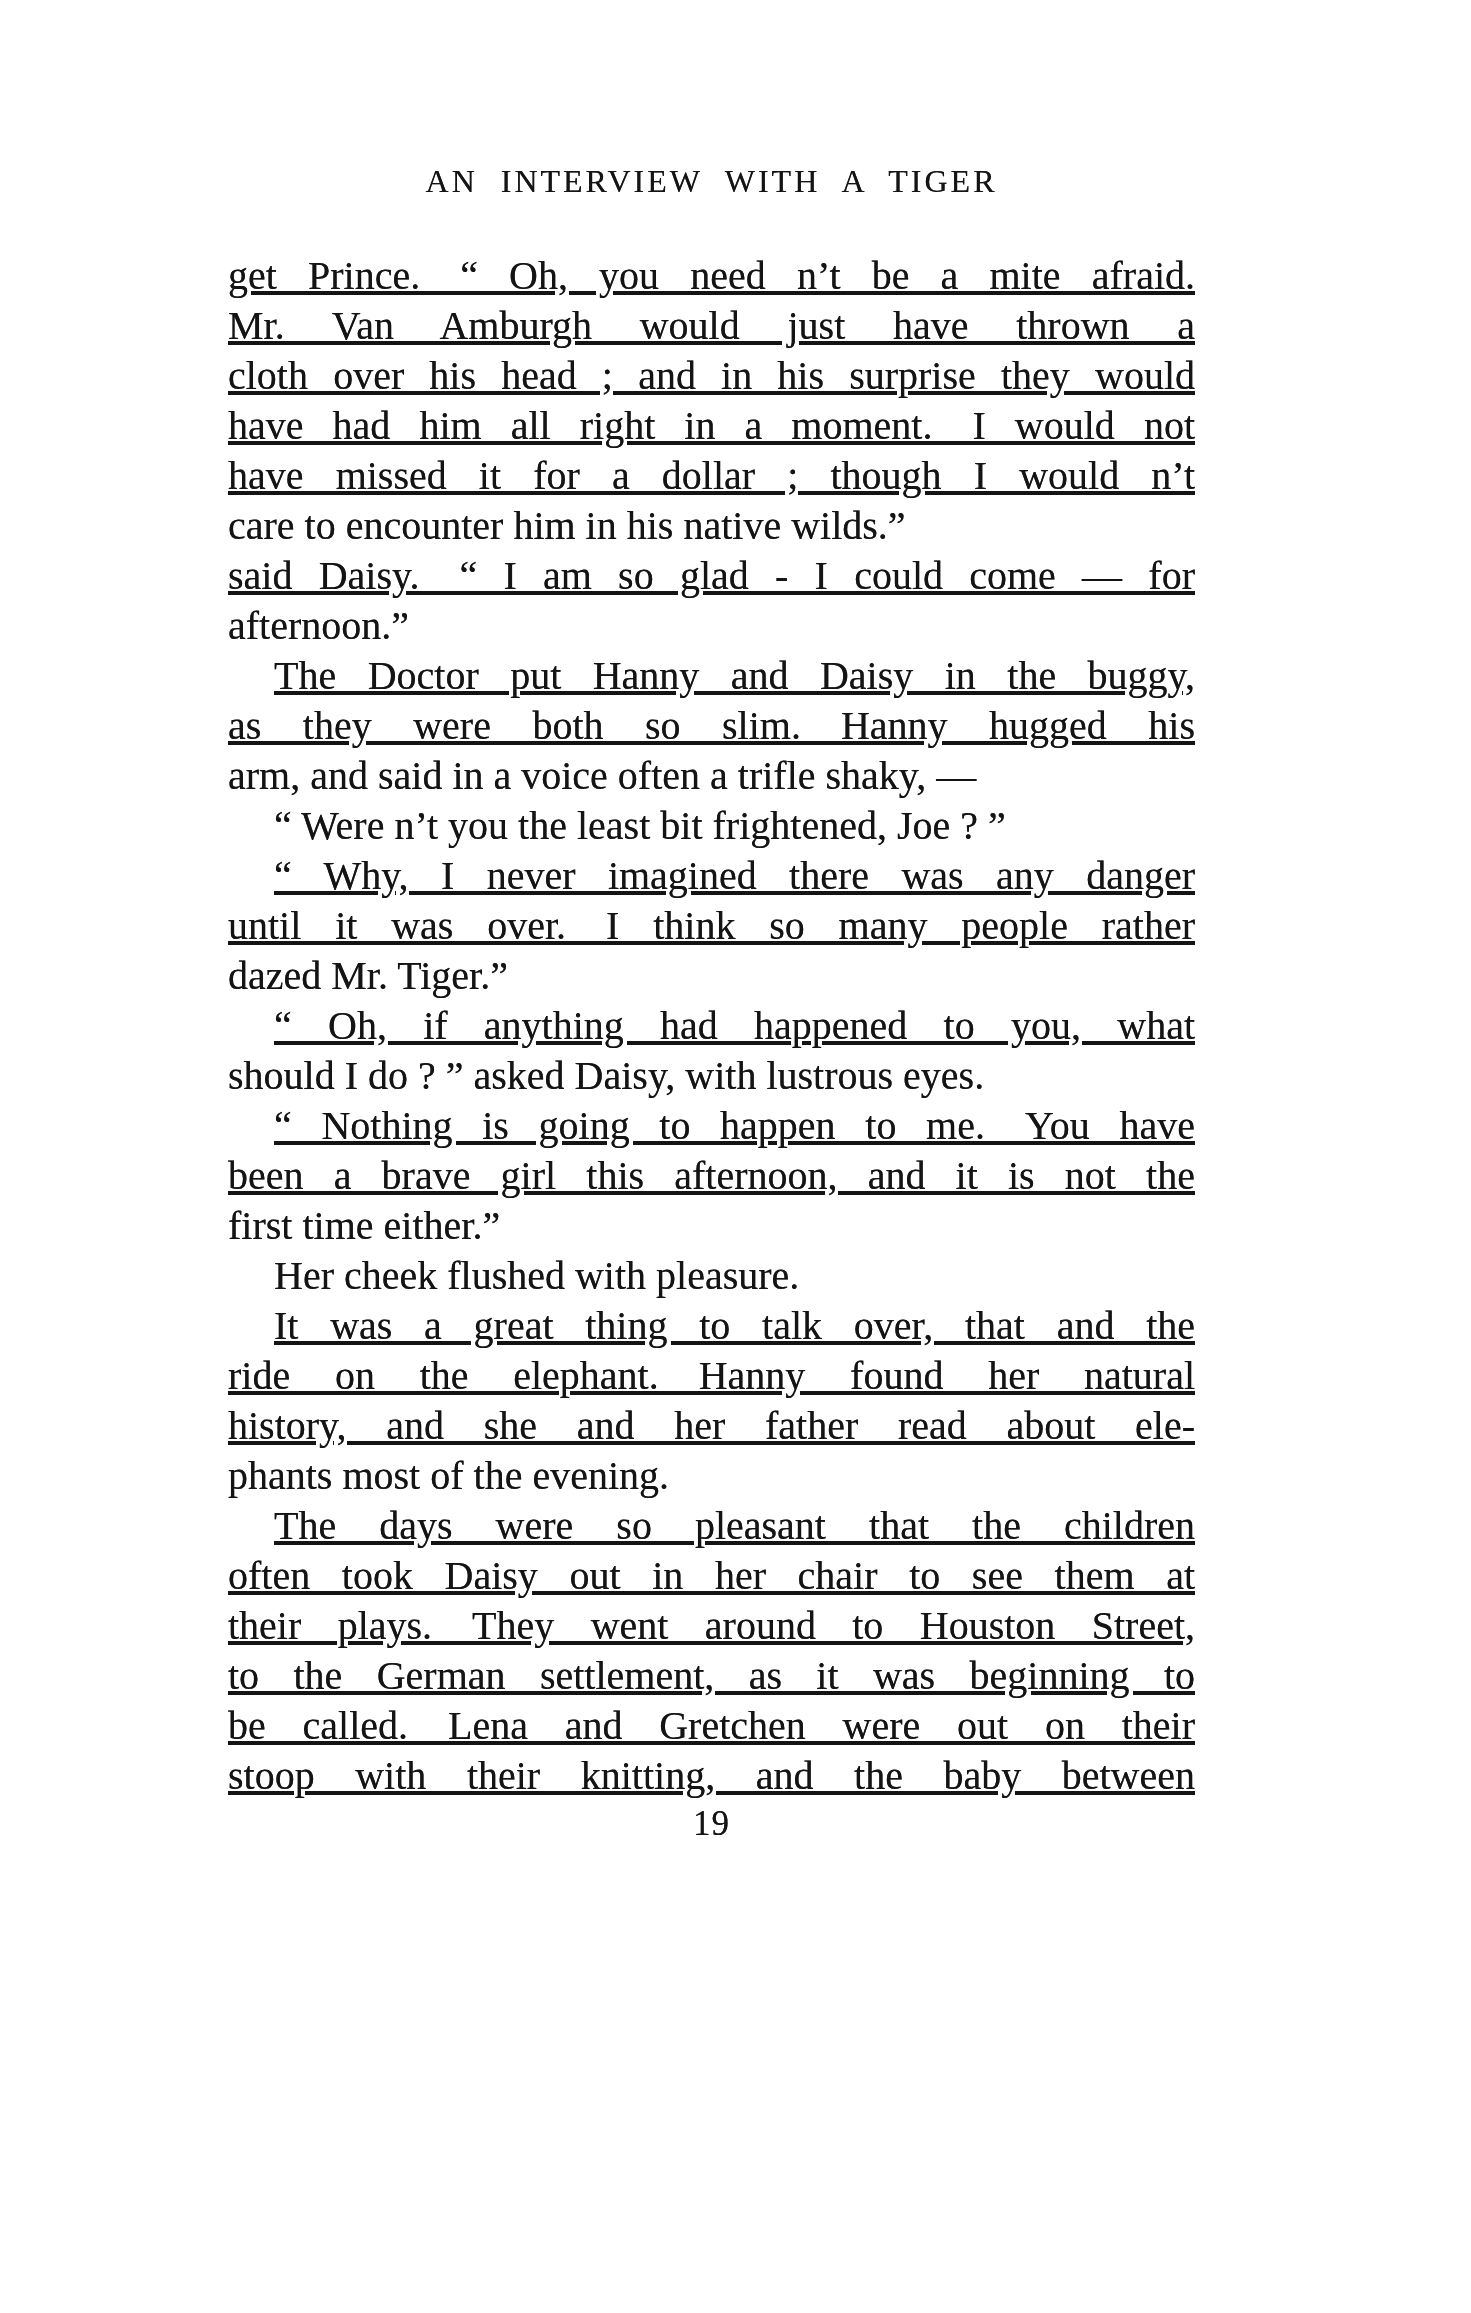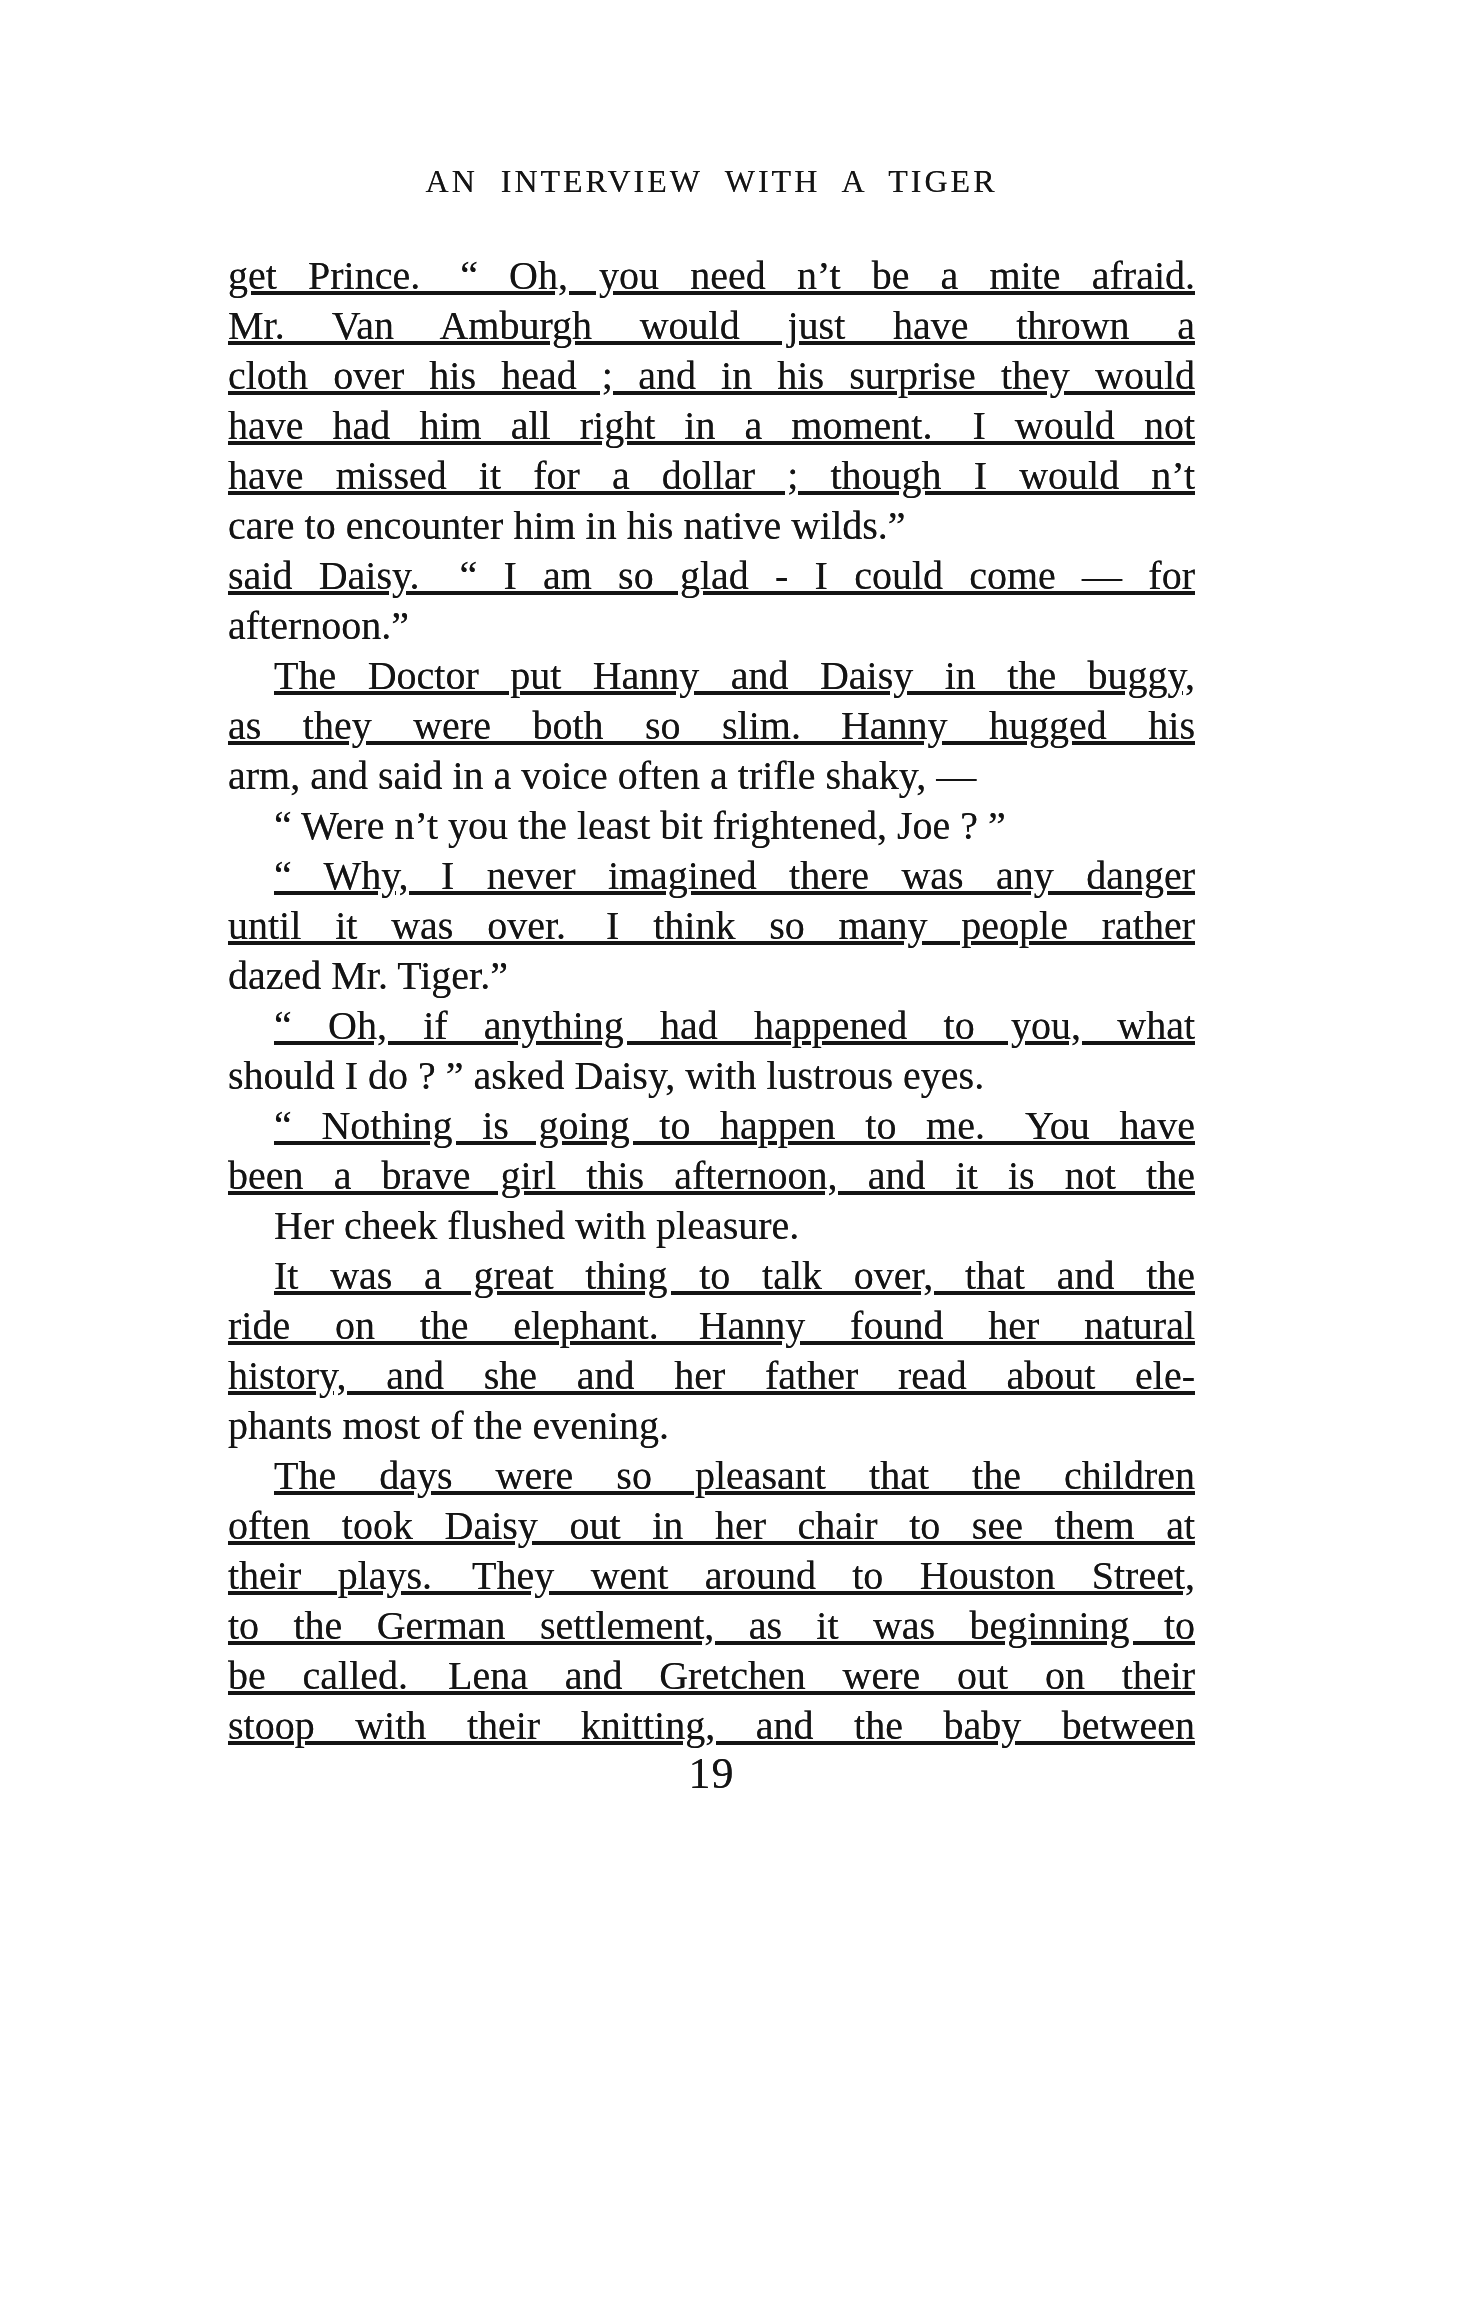--- a/index.html
+++ b/index.html
@@ -42,21 +42,21 @@
   .ln.j {
     text-align: justify;
     text-align-last: justify;
     text-decoration: underline;
   }
   .ln.i {
     text-indent: 46px;
   }
   .pageno {
     margin-top: 4px;
-    font-size: 44px;
+    font-size: 35px;
     line-height: 38px;
     text-align: center;
     letter-spacing: 1px;
   }
 </style>
 </head>
 <body style="background: rgb(255, 255, 255);">
 
 <div class="page">
 
@@ -75,20 +75,21 @@
     <div class="ln j">as they were both so slim. Hanny hugged his</div>
     <div class="ln">arm, and said in a voice often a trifle shaky, —</div>
     <div class="ln i">“ Were n’t you the least bit frightened, Joe ? ”</div>
     <div class="ln j i">“ Why, I never imagined there was any danger</div>
     <div class="ln j">until it was over. I think so many people rather</div>
     <div class="ln">dazed Mr. Tiger.”</div>
     <div class="ln j i">“ Oh, if anything had happened to you, what</div>
     <div class="ln">should I do ? ” asked Daisy, with lustrous eyes.</div>
     <div class="ln j i">“ Nothing is going to happen to me. You have</div>
     <div class="ln j">been a brave girl this afternoon, and it is not the</div>
+    <div class="ln">first time either.”</div>
     <div class="ln i">Her cheek flushed with pleasure.</div>
     <div class="ln j i">It was a great thing to talk over, that and the</div>
     <div class="ln j">ride on the elephant. Hanny found her natural</div>
     <div class="ln j">history, and she and her father read about ele-</div>
     <div class="ln">phants most of the evening.</div>
     <div class="ln j i">The days were so pleasant that the children</div>
     <div class="ln j">often took Daisy out in her chair to see them at</div>
     <div class="ln j">their plays. They went around to Houston Street,</div>
     <div class="ln j">to the German settlement, as it was beginning to</div>
     <div class="ln j">be called. Lena and Gretchen were out on their</div>

